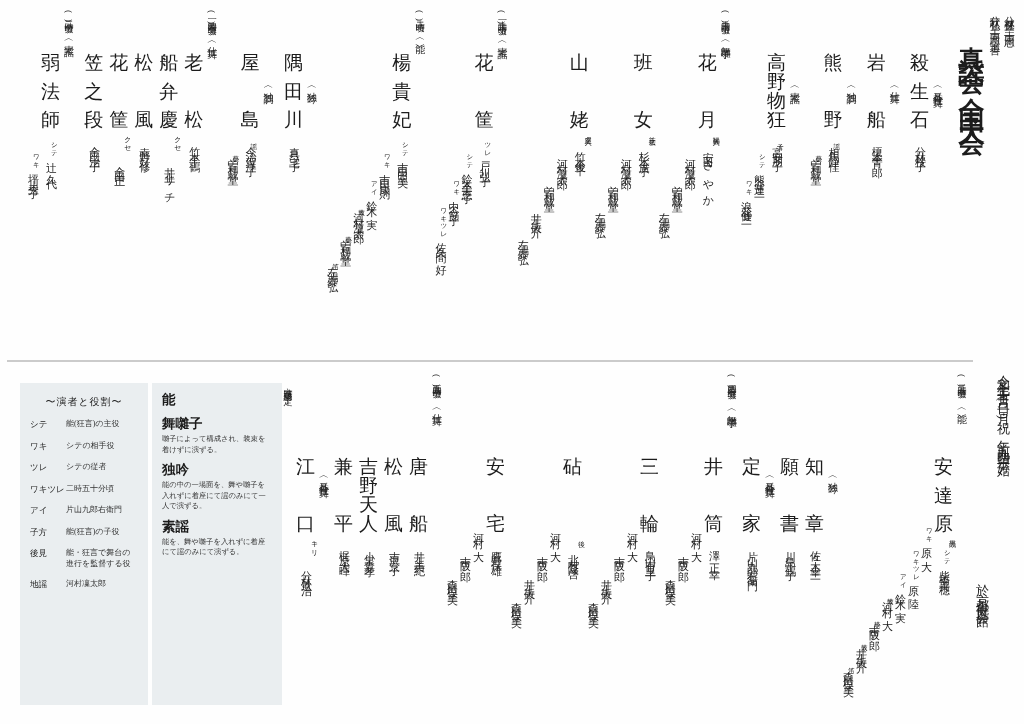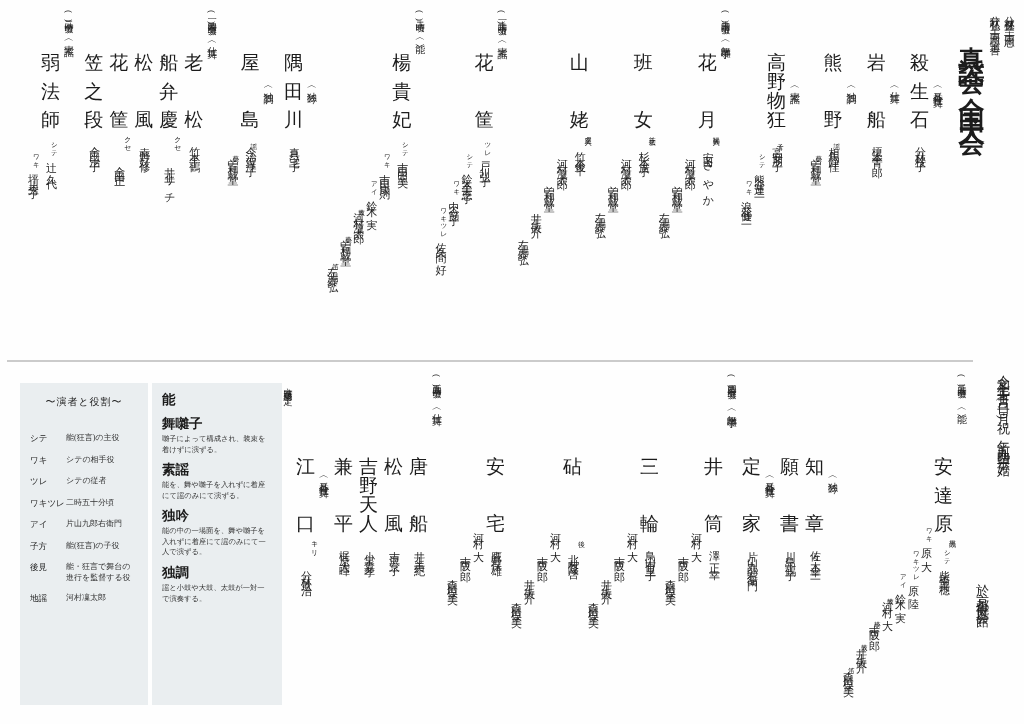--- a/index.html
+++ b/index.html
@@ -32,21 +32,21 @@
   .tcol .n0{margin-top:9px;}
   .role{font-size:6.5px;letter-spacing:0;transform:translateX(3px);color:#222;}
   .nm{font-size:11px;letter-spacing:5px;}
   .closing-note{font-size:9px;letter-spacing:1.5px;width:12px;flex-shrink:0;}
 
   #divider{position:absolute;top:360px;left:7px;width:966px;height:2px;background:#cbcbcb;}
 
   
   .panel{position:absolute;top:383px;background:#eaeef0;box-sizing:border-box;}
   #legend-roles{left:20px;width:128px;height:322px;padding:12px 10px;}
-  #legend-roles .ltitle{font-size:10px;text-align:center;letter-spacing:1px;margin-bottom:24px;color:#222;}
+  #legend-roles .ltitle{font-size:10px;text-align:center;letter-spacing:1px;margin-bottom:10px;color:#222;}
   .lrow{display:flex;margin-bottom:9.5px;}
   .lrow .lab{width:36px;flex-shrink:0;font-size:8.5px;color:#222;}
   .lrow .des{font-size:8px;line-height:1.35;color:#333;}
   #legend-genres{left:152px;width:130px;height:322px;padding:8px 10px;}
   .gitem{margin-bottom:6px;}
   .gitem .gterm{font-size:13.5px;font-weight:bold;color:#1b1b1b;margin-bottom:1px;}
   .gitem .gdesc{font-size:7.3px;line-height:1.45;color:#333;}
 </style>
 </head>
 <body>
@@ -716,26 +716,22 @@
 
   <div id="legend-genres" class="panel">
       <div class="gitem">
         <div class="gterm">能</div>
       </div>
       <div class="gitem">
         <div class="gterm">舞囃子</div>
         <div class="gdesc">囃子によって構成され、装束を着けずに演ずる。</div>
       </div>
       <div class="gitem">
+        <div class="gterm">独吟</div>
+        <div class="gdesc">能の中の一場面を、舞や囃子を入れずに着座にて謡のみにて一人で演ずる。</div>
+      </div>
+      <div class="gitem">
         <div class="gterm">素謡</div>
         <div class="gdesc">能を、舞や囃子を入れずに着座にて謡のみにて演ずる。</div>
       </div>
-      <div class="gitem">
-        <div class="gterm">独吟</div>
-        <div class="gdesc">能の中の一場面を、舞や囃子を入れずに着座にて謡のみにて一人で演ずる。</div>
-      </div>
-      <div class="gitem">
-        <div class="gterm">独調</div>
-        <div class="gdesc">謡と小鼓や大鼓、太鼓が一対一で演奏する。</div>
-      </div>
     </div>
 
 </div>
 
 </body></html>

